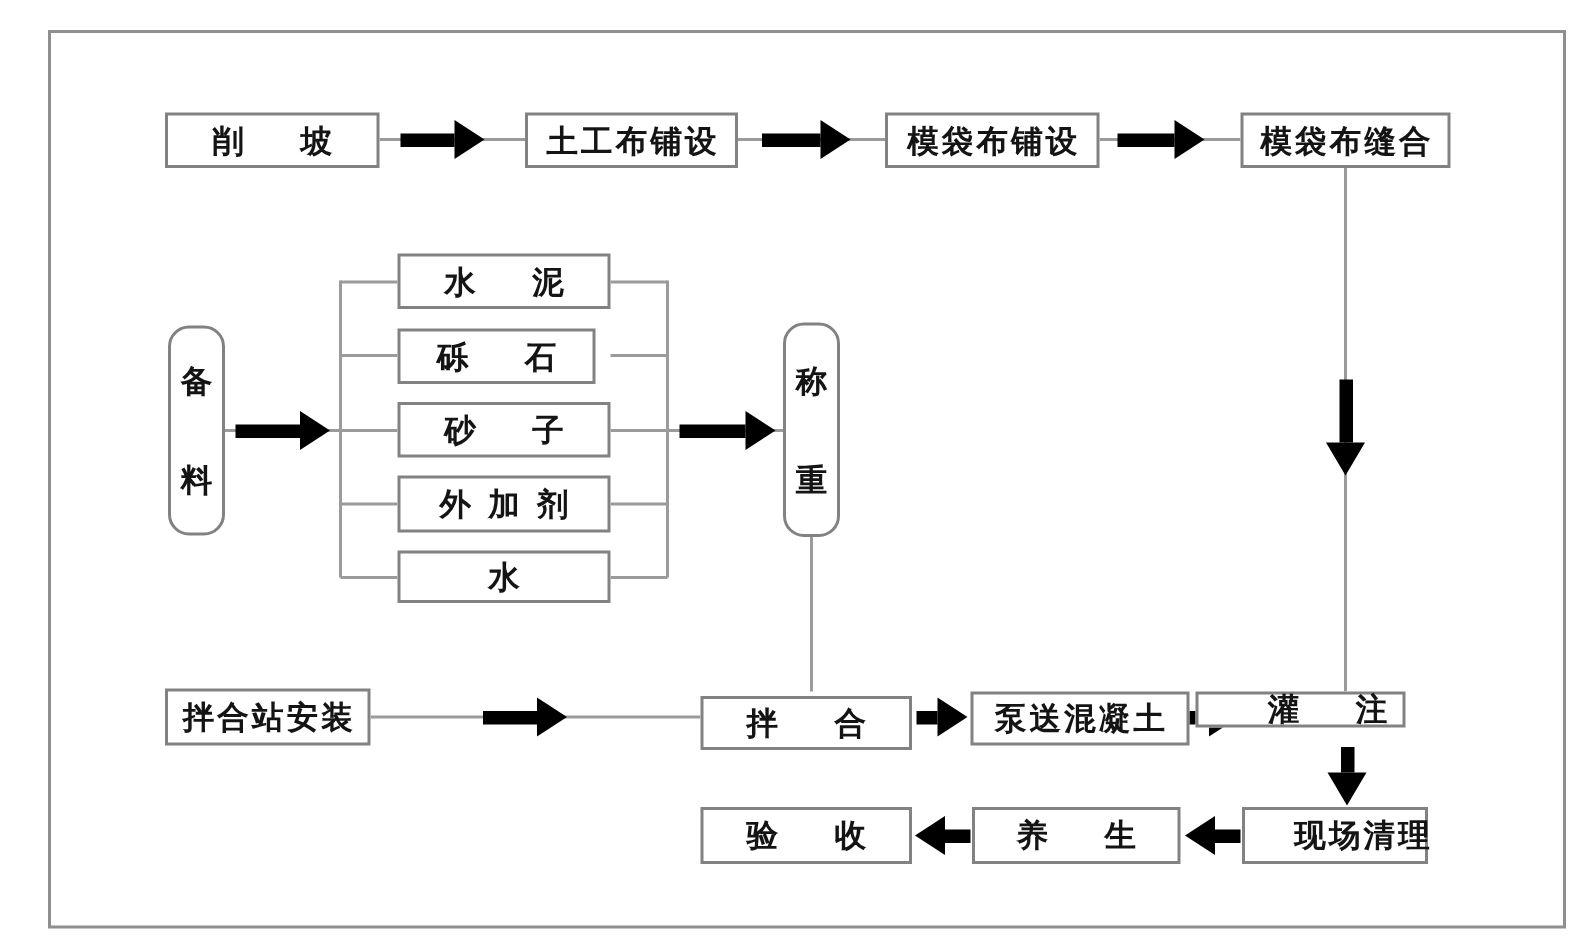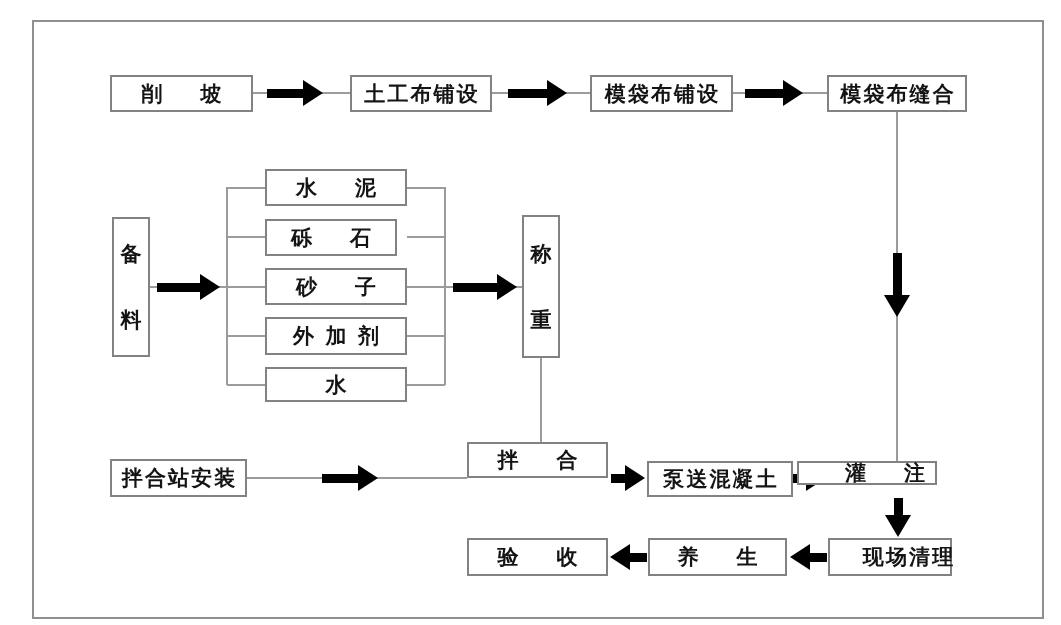--- a/index.html
+++ b/index.html
@@ -18,21 +18,21 @@
     position:absolute;box-sizing:border-box;
     background:#ffffff;border:2px solid #828282;
     display:flex;align-items:center;justify-content:center;
     font-size:21px;font-weight:600;color:#141414;
     white-space:nowrap;z-index:3;
   }
   
   .ls-wide{letter-spacing:1.8em;text-indent:1.8em;}
   .ls-mid{letter-spacing:0.55em;text-indent:0.55em;}
   .ls-small{letter-spacing:0.1em;text-indent:0.1em;}
-  .vbox{white-space:normal;text-align:right;line-height:66px;padding:16px;}
+  .vbox{white-space:normal;text-align:right;line-height:66px;padding:16px;border-radius:14px;}
   
   .line{position:absolute;background:#9b9b9b;z-index:1;}
   
   .arrow-r,.arrow-l{position:absolute;display:flex;align-items:center;height:26px;z-index:2;}
   .arrow-r .abody,.arrow-l .abody{height:9px;background:#000;flex:1;}
   .arrow-r .ahead{width:0;height:0;border-top:13px solid transparent;border-bottom:13px solid transparent;border-left:20px solid #000;}
   .arrow-l .ahead{width:0;height:0;border-top:13px solid transparent;border-bottom:13px solid transparent;border-right:20px solid #000;}
   .arrow-d{position:absolute;display:flex;flex-direction:column;align-items:center;width:26px;z-index:2;}
   .arrow-d .abody{width:9px;background:#000;flex:1;}
   .arrow-d .ahead{width:0;height:0;border-left:13px solid transparent;border-right:13px solid transparent;border-top:22px solid #000;}
@@ -123,21 +123,21 @@
 
   <div class="node vbox" style="left:112px;top:217px;width:38px;height:140px;">备料</div>
   <div class="node ls-wide" style="left:265px;top:169px;width:142px;height:37px;">水泥</div>
   <div class="node ls-wide" style="left:265px;top:219px;width:132px;height:37px;">砾石</div>
   <div class="node ls-wide" style="left:265px;top:268px;width:142px;height:37px;">砂子</div>
   <div class="node ls-mid" style="left:265px;top:317px;width:142px;height:38px;">外加剂</div>
   <div class="node" style="left:265px;top:367px;width:142px;height:35px;">水</div>
   <div class="node vbox" style="left:522px;top:215px;width:38px;height:143px;">称重</div>
 
   <div class="node ls-small" style="left:110px;top:459px;width:137px;height:38px;">拌合站安装</div>
-  <div class="node ls-wide" style="left:467px;top:442px;width:141px;height:36px;">拌合</div>
+  <div class="node ls-wide" style="left:467px;top:464px;width:141px;height:36px;">拌合</div>
   <div class="node ls-small" style="left:647px;top:461px;width:146px;height:36px;">泵送混凝土</div>
   <div class="node ls-wide" style="left:797px;top:461px;width:140px;height:24px;padding-left:36px;">灌注</div>
 
   <div class="node ls-wide" style="left:467px;top:538px;width:141px;height:38px;">验收</div>
   <div class="node ls-wide" style="left:648px;top:538px;width:139px;height:38px;">养生</div>
   <div class="node ls-small" style="left:828px;top:538px;width:124px;height:38px;padding-left:36px;">现场清理</div>
 
 </div>
 
 </body></html>

